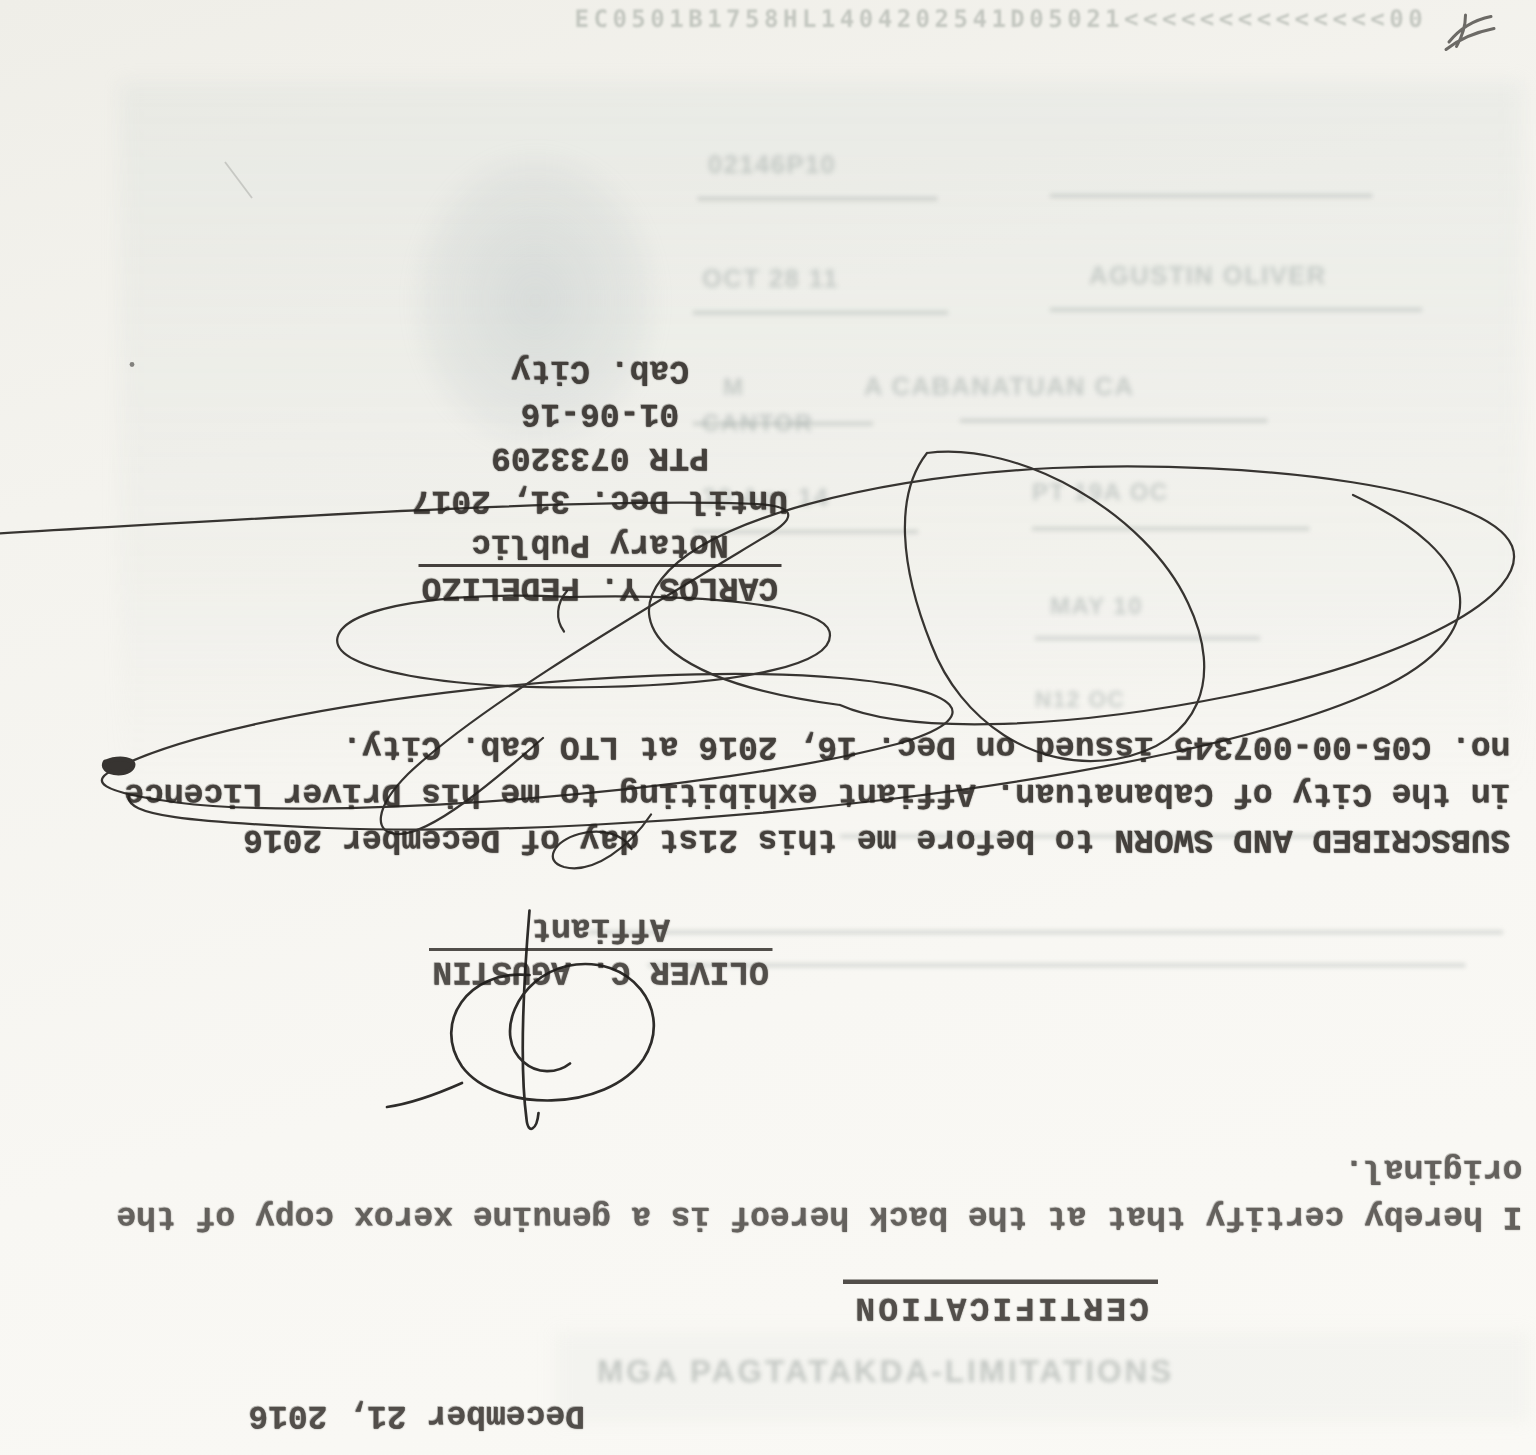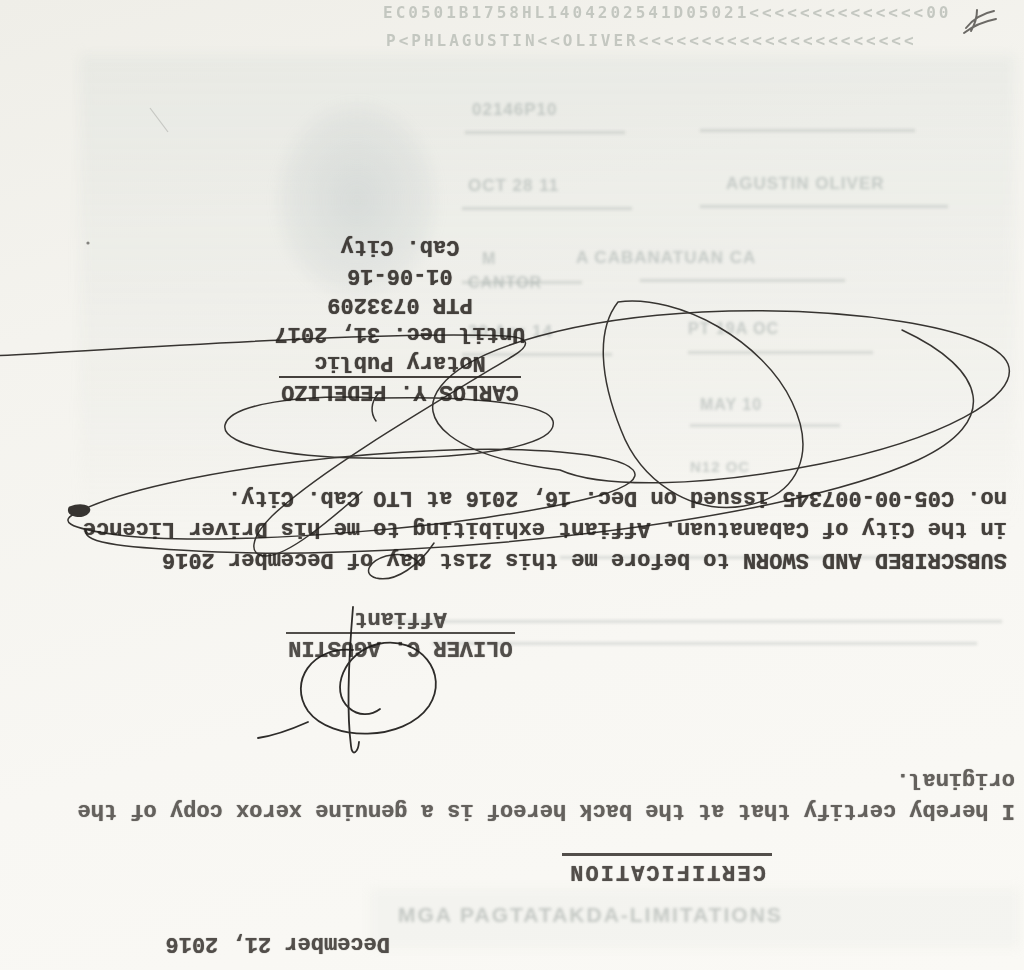--- a/index.html
+++ b/index.html
@@ -43,21 +43,20 @@
 </head>
 <body>
 
 <div class="page">
 
   <div class="copy-tint"></div>
   <div class="copy-tint2"></div>
   <div class="ghost-photo"></div>
 
   <div class="mrz" style="left:383px;top:3px;">EC0501B1758HL1404202541D05021&lt;&lt;&lt;&lt;&lt;&lt;&lt;&lt;&lt;&lt;&lt;&lt;&lt;&lt;00</div>
-  <div class="mrz" style="left:386px;top:31px;">P&lt;PHLAGUSTIN&lt;&lt;OLIVER&lt;&lt;&lt;&lt;&lt;&lt;&lt;&lt;&lt;&lt;&lt;&lt;&lt;&lt;&lt;&lt;&lt;&lt;&lt;&lt;&lt;&lt;</div>
 
   <div>
       <div class="ghost-field" style="left: 472px; top: 100px; font-size: 17px;">02146P10</div>
       <div class="ghost-field" style="left: 468px; top: 176px; font-size: 17px;">OCT 28 11</div>
       <div class="ghost-field" style="left: 726px; top: 174px; font-size: 17px;">AGUSTIN OLIVER</div>
       <div class="ghost-field" style="left: 482px; top: 250px; font-size: 16px;">M</div>
       <div class="ghost-field" style="left: 576px; top: 248px; font-size: 17px;">A CABANATUAN CA</div>
       <div class="ghost-field" style="left: 468px; top: 274px; font-size: 16px;">CANTOR</div>
       <div class="ghost-field" style="left: 468px; top: 322px; font-size: 17px;">30 Apr 14</div>
       <div class="ghost-field" style="left: 688px; top: 320px; font-size: 16px;">PT 19A OC</div>

